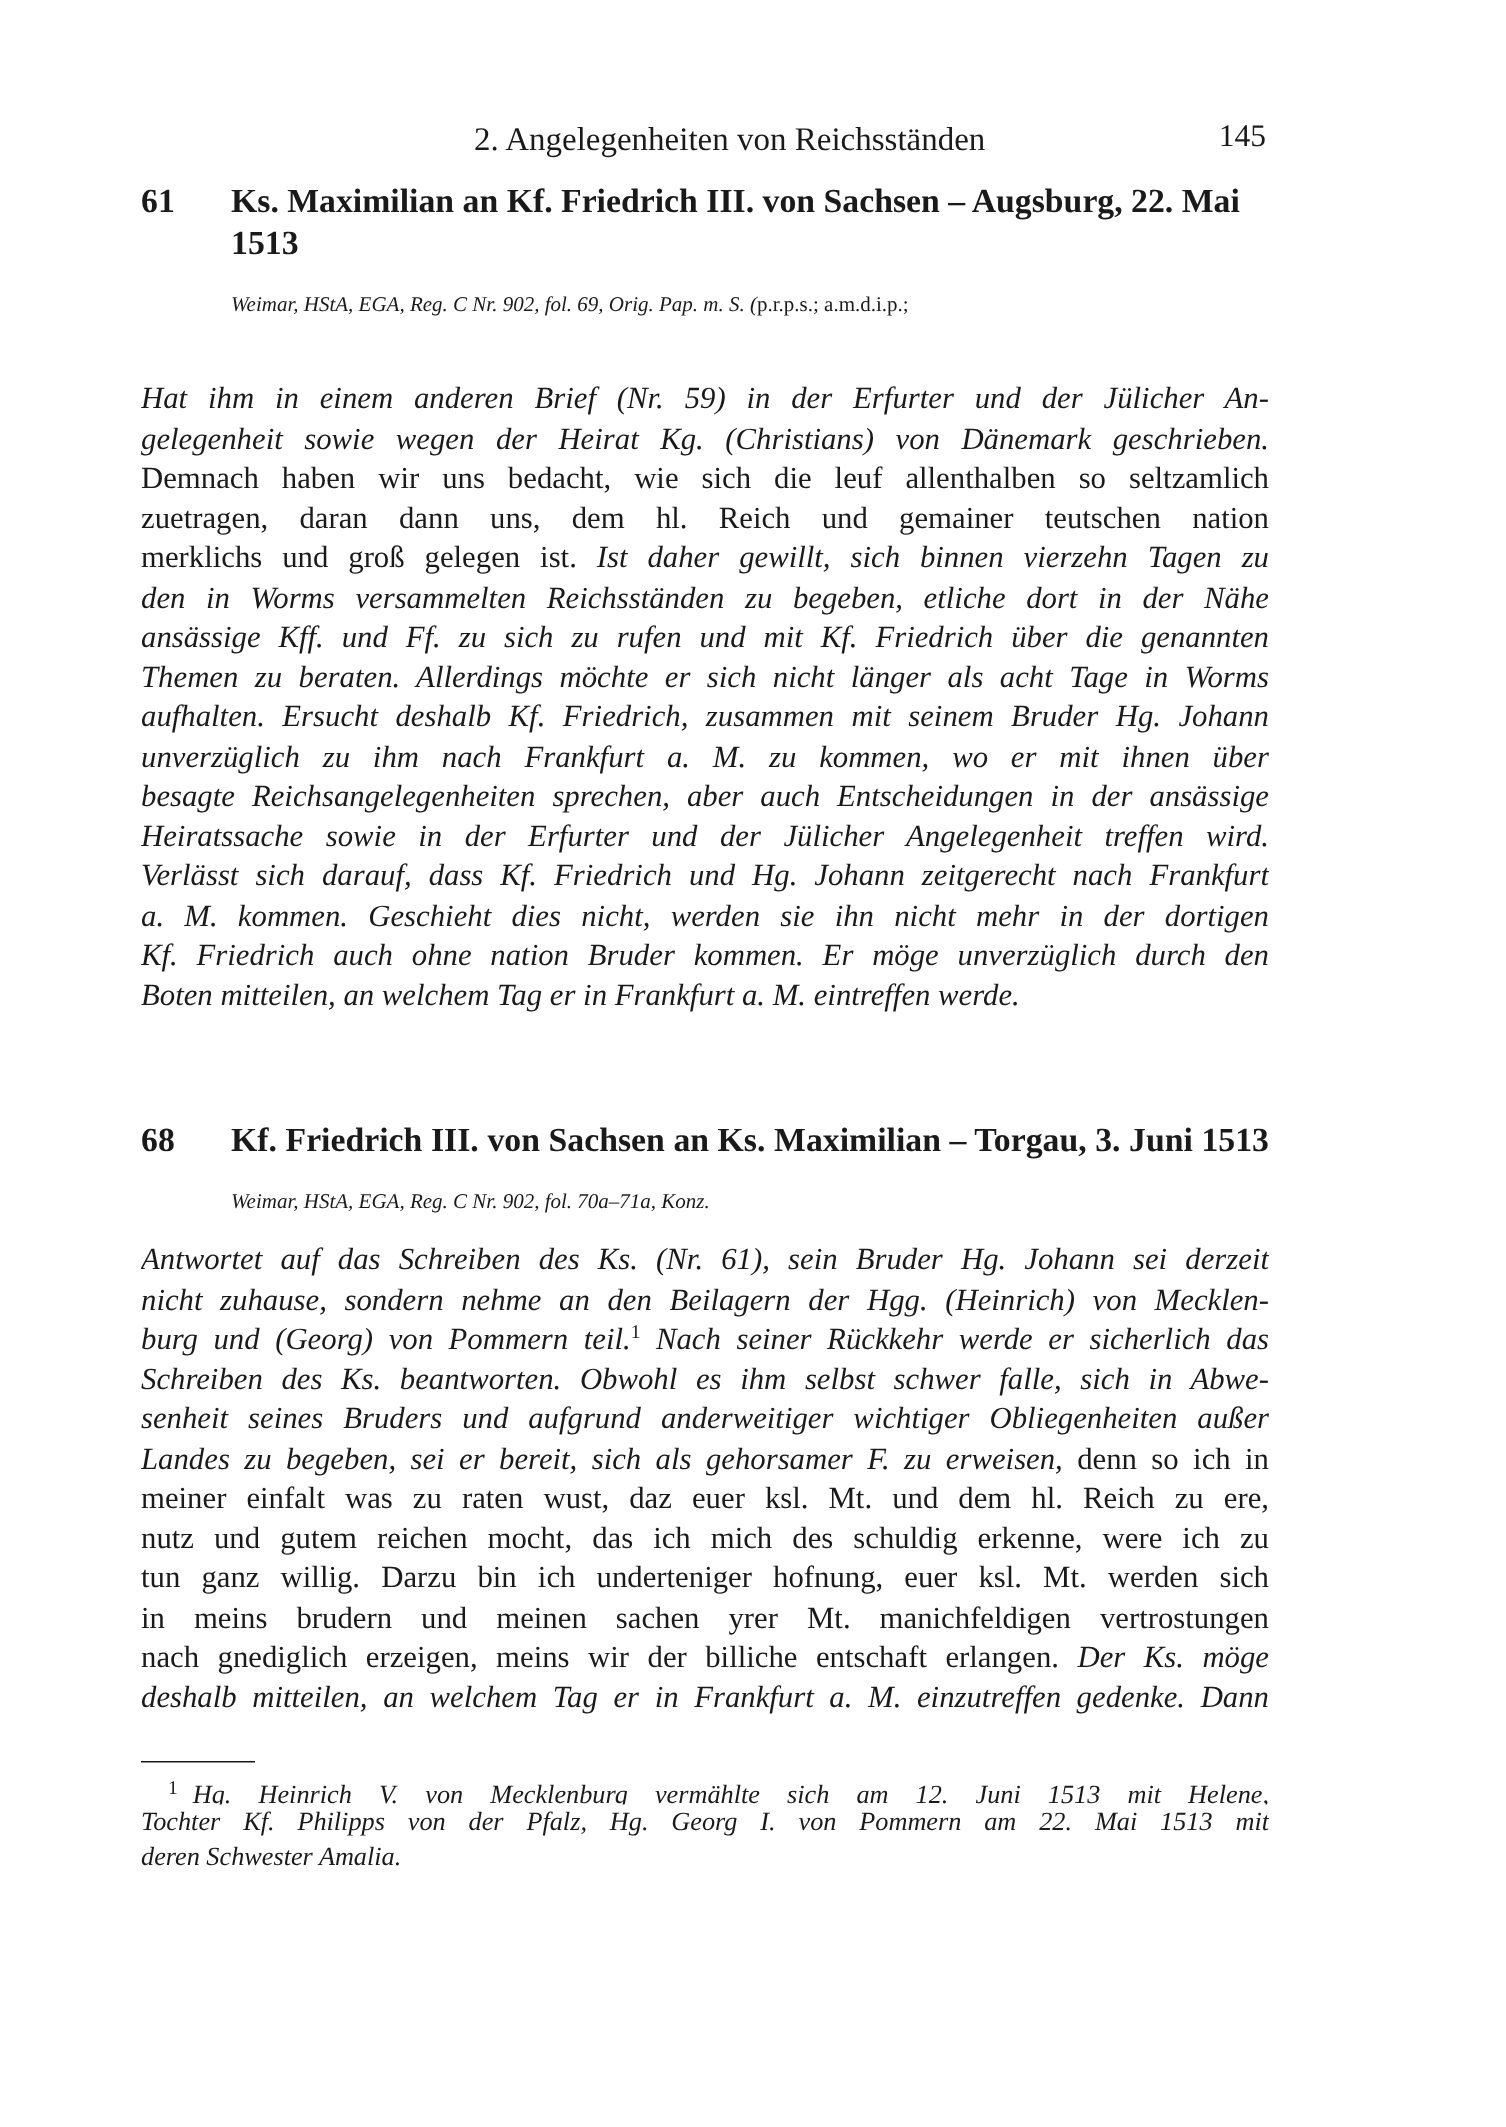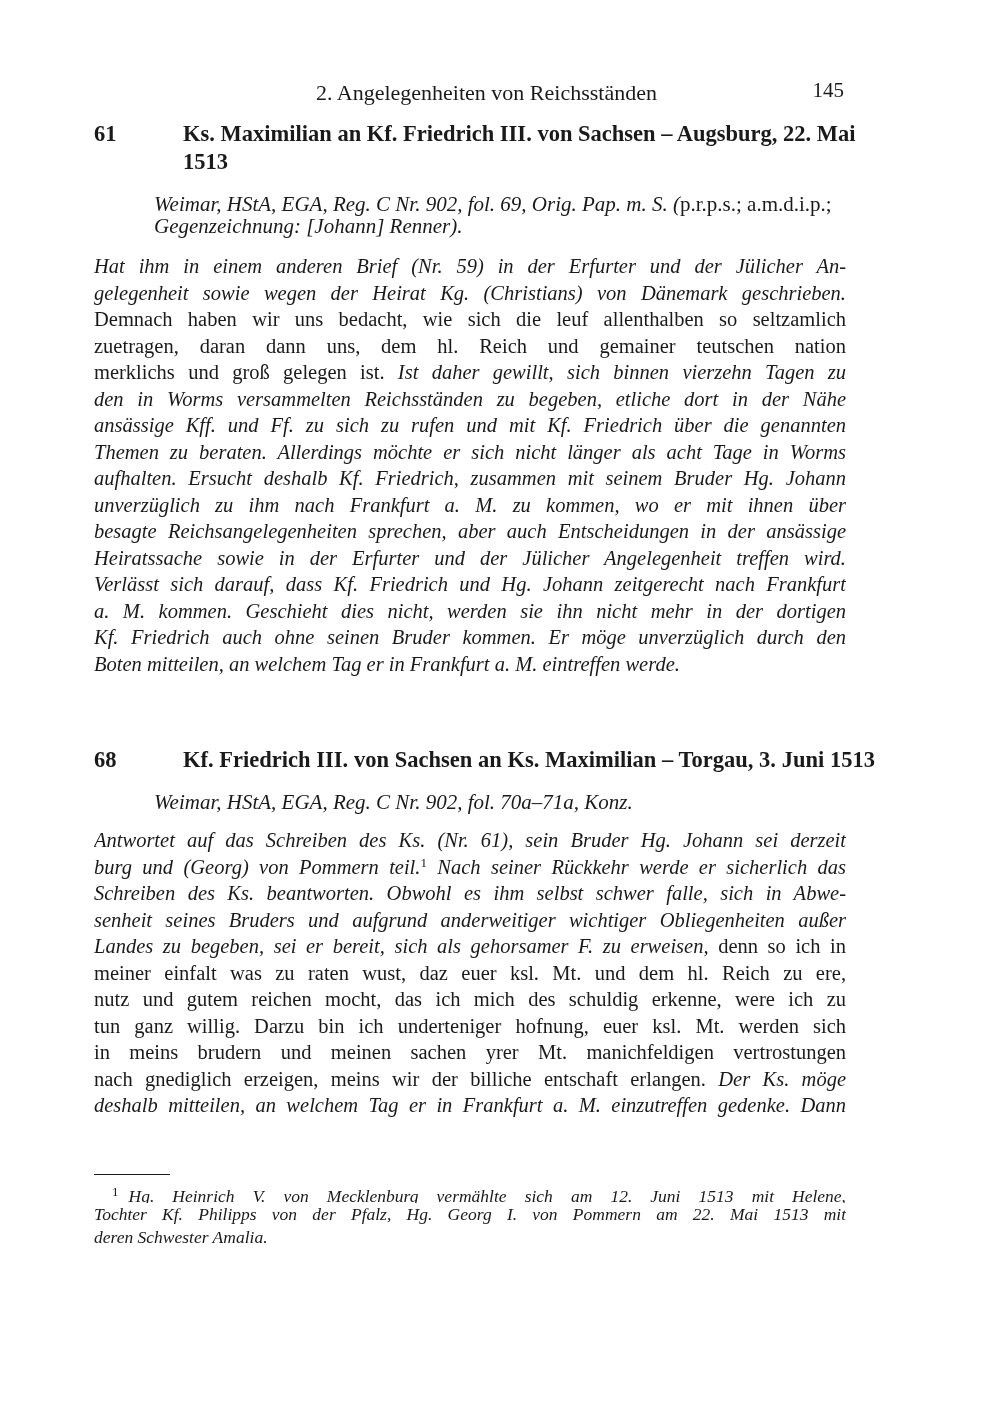--- a/index.html
+++ b/index.html
@@ -4,22 +4,22 @@
   <style>
     html, body { margin: 0; padding: 0; background: #ffffff; }
     body { width: 1004px; height: 1418px; position: relative; overflow: hidden;
            font-family: "Liberation Serif", "DejaVu Serif", serif; color: #1a1a1a; }
     .page { position: absolute; left: 94px; top: 0; width: 752px; }
     .running-head { position: absolute; top: 80px; left: 0; width: 752px; height: 26px; }
     .running-title { position: absolute; left: 222px; top: 0; font-size: 22px; }
     .page-number { position: absolute; right: 2px; top: -2px; font-size: 21px; }
     .entry-head { position: absolute; left: 0; width: 752px; font-weight: bold; font-size: 22.5px; line-height: 28px; }
     .entry-num { position: absolute; left: 0; top: 0; }
-    .entry-title { position: absolute; left: 60px; top: 0; width: 692px; text-align: justify; text-align-last: left; margin-left: 29px; }
-    .source { position: absolute; left: 60px; width: 692px; font-size: 21px; line-height: 22px; font-style: italic; }
+    .entry-title { position: absolute; left: 60px; top: 0; width: 692px; text-align: justify; text-align-last: left; }
+    .source { position: absolute; left: 60px; width: 692px; font-size: 14px; line-height: 22px; font-style: italic; }
     .source .up { font-style: normal; }
     .body-text { position: absolute; left: 0; width: 752px; font-size: 20.5px; line-height: 26.5px;
                  text-align: justify; }
     .body-text .line { display: block; height: 26.5px; white-space: nowrap; text-align-last: justify; text-align: justify; overflow: hidden; }
     .body-text .line.last { text-align-last: left; }
     .it { font-style: italic; }
     .rm { font-style: normal; }
     .fn-rule { position: absolute; left: 0; top: 1174px; width: 76px; height: 1px; background: #1a1a1a; }
     .footnote { position: absolute; left: 0; top: 1180px; width: 752px; font-size: 17.5px; line-height: 23px; font-style: italic; }
     .footnote .line { display: block; height: 23px; white-space: nowrap; text-align-last: justify; overflow: hidden; }
@@ -40,55 +40,55 @@
   <div class="entry-head" style="top:120px;">
     <span class="entry-num">61</span>
     <div class="entry-title">
       <span style="display:block;">Ks. Maximilian an Kf. Friedrich III. von Sachsen – Augsburg, 22. Mai</span>
       <span style="display:block;">1513</span>
     </div>
   </div>
 
   <div class="source" style="top:193px;">
     <div><span>Weimar, HStA, EGA, Reg. C Nr. 902, fol. 69, Orig. Pap. m. S. (</span><span class="up">p.r.p.s.;</span><span class="up"> a.m.d.i.p.;</span></div>
-    <div>Gegenzeichnung: [Johann] Renner).</div>
   </div>
 
   <div class="body-text" id="body-61" style="top:253px;">
       <span class="line"><span class="it">Hat ihm in einem anderen Brief (Nr. 59) in der Erfurter und der Jülicher An-</span></span>
       <span class="line"><span class="it">gelegenheit sowie wegen der Heirat Kg. (Christians) von Dänemark geschrieben.</span></span>
       <span class="line"><span class="rm">Demnach haben wir uns bedacht, wie sich die leuf allenthalben so seltzamlich</span></span>
       <span class="line"><span class="rm">zuetragen, daran dann uns, dem hl. Reich und gemainer teutschen nation</span></span>
       <span class="line"><span class="rm">merklichs und groß gelegen ist. </span><span class="it">Ist daher gewillt, sich binnen vierzehn Tagen zu</span></span>
       <span class="line"><span class="it">den in Worms versammelten Reichsständen zu begeben, etliche dort in der Nähe</span></span>
       <span class="line"><span class="it">ansässige Kff. und Ff. zu sich zu rufen und mit Kf. Friedrich über die genannten</span></span>
       <span class="line"><span class="it">Themen zu beraten. Allerdings möchte er sich nicht länger als acht Tage in Worms</span></span>
       <span class="line"><span class="it">aufhalten. Ersucht deshalb Kf. Friedrich, zusammen mit seinem Bruder Hg. Johann</span></span>
       <span class="line"><span class="it">unverzüglich zu ihm nach Frankfurt a. M. zu kommen, wo er mit ihnen über</span></span>
       <span class="line"><span class="it">besagte Reichsangelegenheiten sprechen, aber auch Entscheidungen in der ansässige</span></span>
       <span class="line"><span class="it">Heiratssache sowie in der Erfurter und der Jülicher Angelegenheit treffen wird.</span></span>
       <span class="line"><span class="it">Verlässt sich darauf, dass Kf. Friedrich und Hg. Johann zeitgerecht nach Frankfurt</span></span>
       <span class="line"><span class="it">a. M. kommen. Geschieht dies nicht, werden sie ihn nicht mehr in der dortigen</span></span>
-      <span class="line"><span class="it">Kf. Friedrich auch ohne seinen Bruder kommen. Er möge unverzüglich durch den</span></span>
+      <span class="line"><span class="it">Kf. Friedrich auch ohne nation Bruder kommen. Er möge unverzüglich durch den</span></span>
       <span class="line last"><span class="it">Boten mitteilen, an welchem Tag er in Frankfurt a. M. eintreffen werde.</span></span>
     </div>
 
   <div class="entry-head" style="top:746px;">
     <span class="entry-num">68</span>
     <div class="entry-title">
       <span style="display:block; text-align-last: justify;">Kf. Friedrich III. von Sachsen an Ks. Maximilian – Torgau, 3. Juni 1513</span>
     </div>
   </div>
 
   <div class="source" style="top:791px;">
     <div>Weimar, HStA, EGA, Reg. C Nr. 902, fol. 70a–71a, Konz.</div>
   </div>
 
   <div class="body-text" id="body-62" style="top:827px;">
       <span class="line"><span class="it">Antwortet auf das Schreiben des Ks. (Nr. 61), sein Bruder Hg. Johann sei derzeit</span></span>
+      <span class="line"><span class="it">nicht zuhause, sondern nehme an den Beilagern der Hgg. (Heinrich) von Mecklen-</span></span>
       <span class="line"><span class="it">burg und (Georg) von Pommern teil.</span><sup class="fnref">1</sup><span class="it"> Nach seiner Rückkehr werde er sicherlich das</span></span>
       <span class="line"><span class="it">Schreiben des Ks. beantworten. Obwohl es ihm selbst schwer falle, sich in Abwe-</span></span>
       <span class="line"><span class="it">senheit seines Bruders und aufgrund anderweitiger wichtiger Obliegenheiten außer</span></span>
       <span class="line"><span class="it">Landes zu begeben, sei er bereit, sich als gehorsamer F. zu erweisen,</span><span class="rm"> denn so ich in</span></span>
       <span class="line"><span class="rm">meiner einfalt was zu raten wust, daz euer ksl. Mt. und dem hl. Reich zu ere,</span></span>
       <span class="line"><span class="rm">nutz und gutem reichen mocht, das ich mich des schuldig erkenne, were ich zu</span></span>
       <span class="line"><span class="rm">tun ganz willig. Darzu bin ich underteniger hofnung, euer ksl. Mt. werden sich</span></span>
       <span class="line"><span class="rm">in meins brudern und meinen sachen yrer Mt. manichfeldigen vertrostungen</span></span>
       <span class="line"><span class="rm">nach gnediglich erzeigen, meins wir der billiche entschaft erlangen. </span><span class="it">Der Ks. möge</span></span>
       <span class="line"><span class="it">deshalb mitteilen, an welchem Tag er in Frankfurt a. M. einzutreffen gedenke. Dann</span></span>

